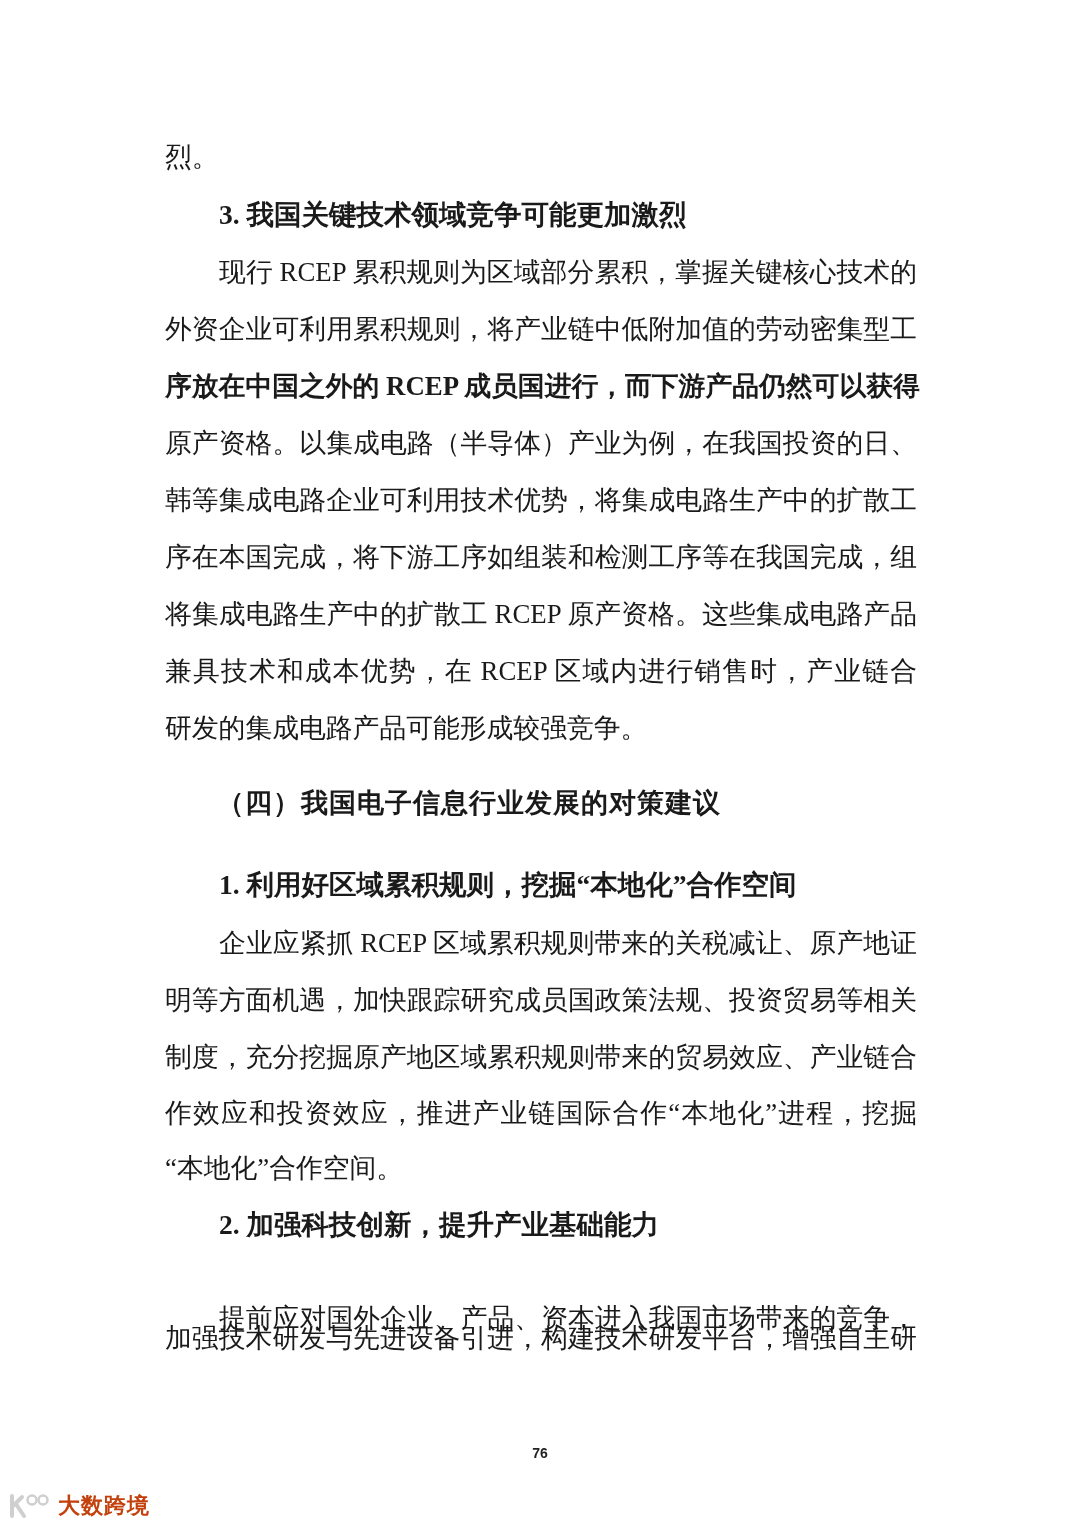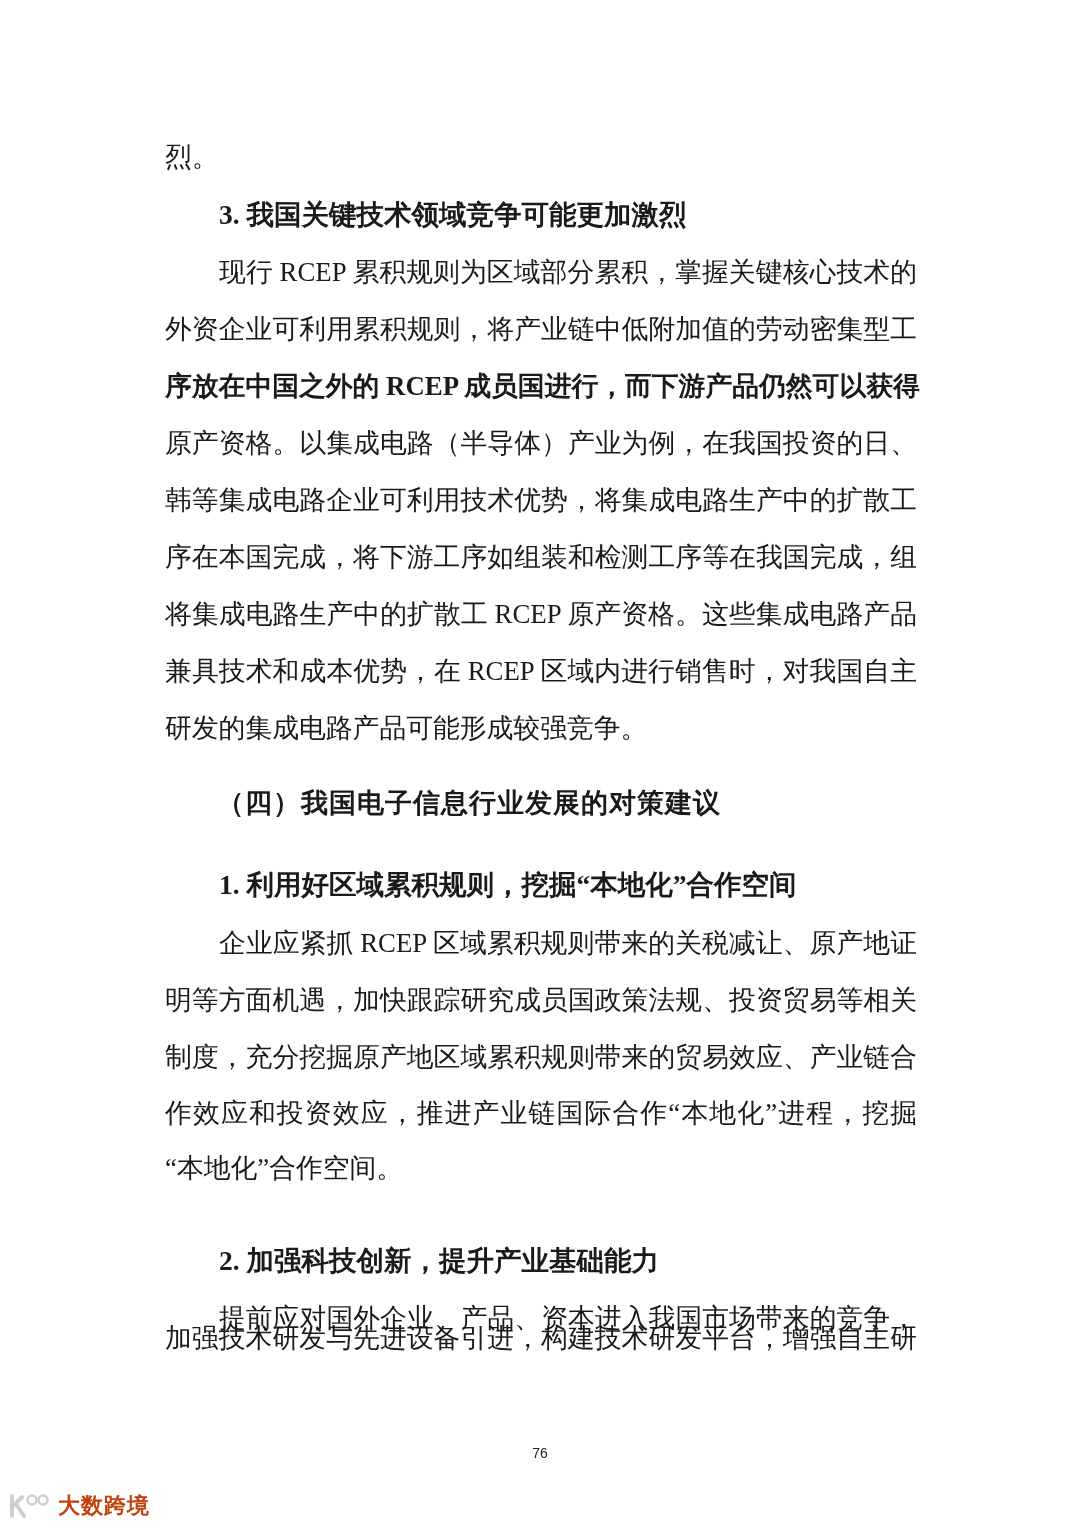--- a/index.html
+++ b/index.html
@@ -8,21 +8,21 @@
     .page { position: absolute; left: 0; top: 0; width: 1080px; height: 1528px; }
     .line { position: absolute; left: 165px; width: 752px; font-size: 26.8px; line-height: 34px;
       white-space: nowrap; letter-spacing: 0px; text-align: justify; text-align-last: justify; }
     .line.last { text-align-last: left; }
     .indent { left: 219px; width: 698px; }
     .heading { font-weight: bold; font-size: 27.5px; left: 219px; width: auto; text-align-last: left; }
     .heading .num { font-weight: bold; }
     .subsec { left: 217px; width: auto; font-size: 27px; text-align-last: left; font-weight: bold;
       font-family: "DejaVu Serif", serif; letter-spacing: 1px; }
     .pagenum { position: absolute; top: 1445px; left: 0; width: 1080px; text-align: center;
-      font-family: "Liberation Sans", sans-serif; font-size: 14px; color: #222; }
+      font-family: "Liberation Sans", sans-serif; font-size: 14px; color: #222; font-weight: bold; }
     .watermark { position: absolute; left: 8px; top: 1490px; height: 32px; display: flex; align-items: center;
       gap: 6px; color: #c2410c; font-family: "DejaVu Sans", sans-serif; font-size: 22px; font-weight: bold;
       letter-spacing: 1px; }
     .wm-logo { width: 44px; height: 28px; position: relative; }
   </style>
 </head>
 <body>
 
 <div class="page">
 
@@ -33,37 +33,37 @@
     <span>我国关键技术领域竞争可能更加激烈</span>
   </div>
 
   <div class="line indent" style="top:255px;">现行 RCEP 累积规则为区域部分累积，掌握关键核心技术的</div>
   <div class="line" style="top:312px;">外资企业可利用累积规则，将产业链中低附加值的劳动密集型工</div>
   <div class="line" style="top:369px;font-weight:bold;">序放在中国之外的 RCEP 成员国进行，而下游产品仍然可以获得</div>
   <div class="line" style="top:426px;">原产资格。以集成电路（半导体）产业为例，在我国投资的日、</div>
   <div class="line" style="top:483px;">韩等集成电路企业可利用技术优势，将集成电路生产中的扩散工</div>
   <div class="line" style="top:540px;">序在本国完成，将下游工序如组装和检测工序等在我国完成，组</div>
   <div class="line" style="top:597px;">将集成电路生产中的扩散工 RCEP 原产资格。这些集成电路产品</div>
-  <div class="line" style="top:654px;">兼具技术和成本优势，在 RCEP 区域内进行销售时，对我国自主</div>
+  <div class="line" style="top:654px;">兼具技术和成本优势，在 RCEP 区域内进行销售时，产业链合</div>
   <div class="line last" style="top:711px;">研发的集成电路产品可能形成较强竞争。</div>
 
   <div class="line subsec" style="top:786px;">（四）我国电子信息行业发展的对策建议</div>
 
   <div class="line heading" style="top:868px;">
     <span class="num">1.</span>
     <span>利用好区域累积规则，挖掘“本地化”合作空间</span>
   </div>
 
   <div class="line indent" style="top:926px;">企业应紧抓 RCEP 区域累积规则带来的关税减让、原产地证</div>
   <div class="line" style="top:983px;">明等方面机遇，加快跟踪研究成员国政策法规、投资贸易等相关</div>
   <div class="line" style="top:1040px;">制度，充分挖掘原产地区域累积规则带来的贸易效应、产业链合</div>
   <div class="line" style="top:1096px;">作效应和投资效应，推进产业链国际合作“本地化”进程，挖掘</div>
   <div class="line last" style="top:1151px;">“本地化”合作空间。</div>
 
-  <div class="line heading" style="top:1208px;margin-top:36px;">
+  <div class="line heading" style="top:1208px;">
     <span class="num">2.</span>
     <span>加强科技创新，提升产业基础能力</span>
   </div>
 
   <div class="line indent" style="top:1265px;margin-top:36px;">提前应对国外企业、产品、资本进入我国市场带来的竞争，</div>
   <div class="line" style="top:1321px;">加强技术研发与先进设备引进，构建技术研发平台，增强自主研</div>
 
   <div class="pagenum">76</div>
 
   <div class="watermark">

